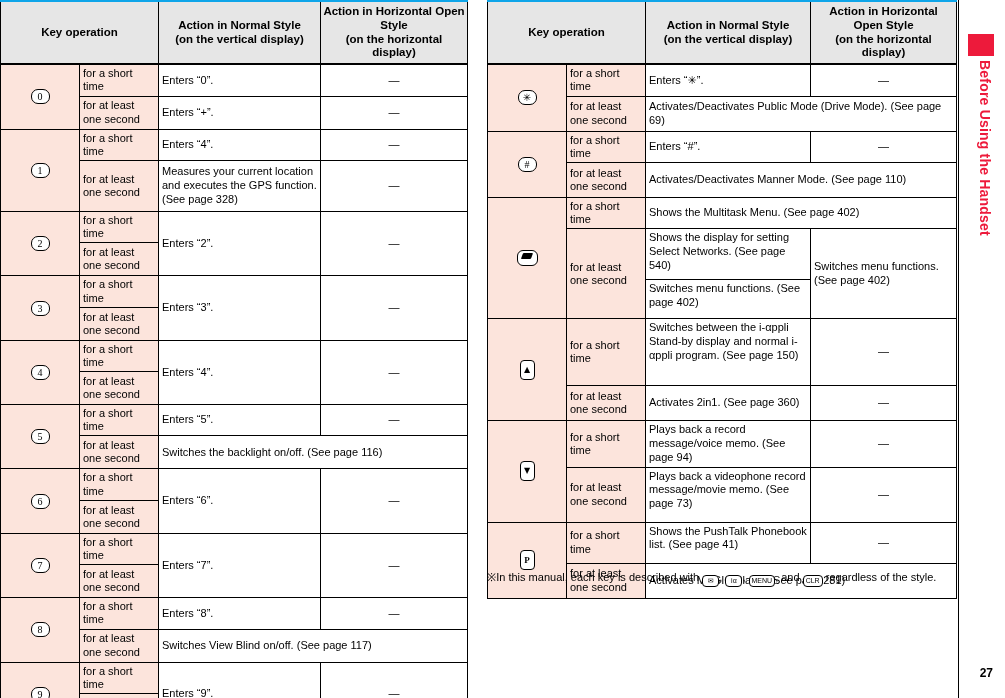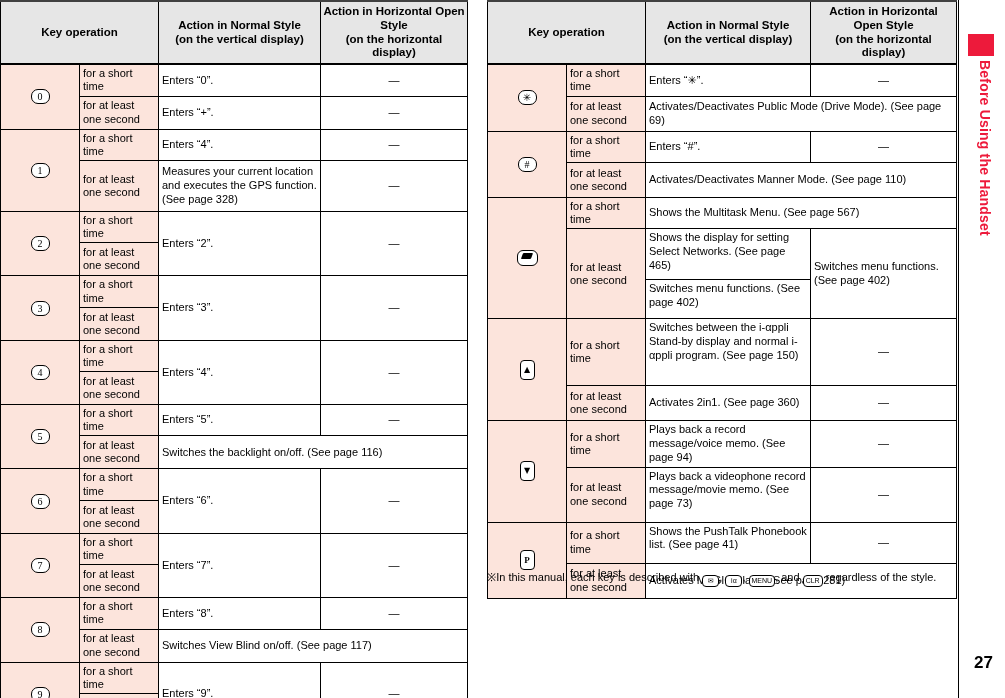--- a/index.html
+++ b/index.html
@@ -33,21 +33,21 @@
   }
   table.keytbl thead th{
     background:#e6e6e6;
     font-weight:bold;
     text-align:center;
     font-size:11.5px;
     line-height:1.2;
     padding:3px 2px;
     border-bottom:2px solid #000;
   }
-  table.keytbl thead th{border-top:2px solid #404040;}
+  table.keytbl thead th{border-top:2px solid #0ea5e9;}
 
   
   td.keycell{
     background:#fce4dc;
     width:32px;
     text-align:center;
     padding:0;
     border-right:none;
   }
   td.durcell{
@@ -162,22 +162,22 @@
     color:#ed1a3b;
     font-weight:bold;
     font-size:14px;
     letter-spacing:0.2px;
     writing-mode:vertical-rl;
     text-orientation:mixed;
     white-space:nowrap;
   }
   .pagenum{
     position:absolute;
-    right:12px;bottom:25px;
-    font-size:17px;
+    right:12px;bottom:18px;
+    font-size:12px;
     font-weight:bold;
     font-family:"Liberation Sans", sans-serif;
     margin-left:40px;
   }
   .col-divider{
     position:absolute;left:479px;top:0;width:1px;height:698px;background:#fff;
   }
 </style>
 </head>
 <body>
@@ -378,25 +378,25 @@
         <tr>
           <td class="durcell" style="height:30px">for at least one second</td>
           <td class="actioncell" colspan="2">Activates/Deactivates Manner Mode. (See page 110)</td>
         </tr>
 
         <tr>
           <td class="keycell" rowspan="3">
             <span class="keyglyph mtask"><span class="mtask-inner"></span></span>
           </td>
           <td class="durcell">for a short time</td>
-          <td class="actioncell" colspan="2">Shows the Multitask Menu. (See page 567)</td>
+          <td class="actioncell" colspan="2">Shows the Multitask Menu. (See page 402)</td>
         </tr>
         <tr>
           <td class="durcell" rowspan="2" style="height:80px">for at least one second</td>
-          <td class="actioncell" style="height:46px;vertical-align:top">Shows the display for setting Select Networks. (See page 465)</td>
+          <td class="actioncell" style="height:46px;vertical-align:top">Shows the display for setting Select Networks. (See page 540)</td>
           <td class="actioncell" rowspan="2">Switches menu functions. (See page 402)</td>
         </tr>
         <tr>
           <td class="actioncell" style="height:34px;vertical-align:top">Switches menu functions. (See page 402)</td>
         </tr>
 
         <tr>
           <td class="keycell" rowspan="2">
             <span class="keyglyph square arrow">▲</span>
           </td>

